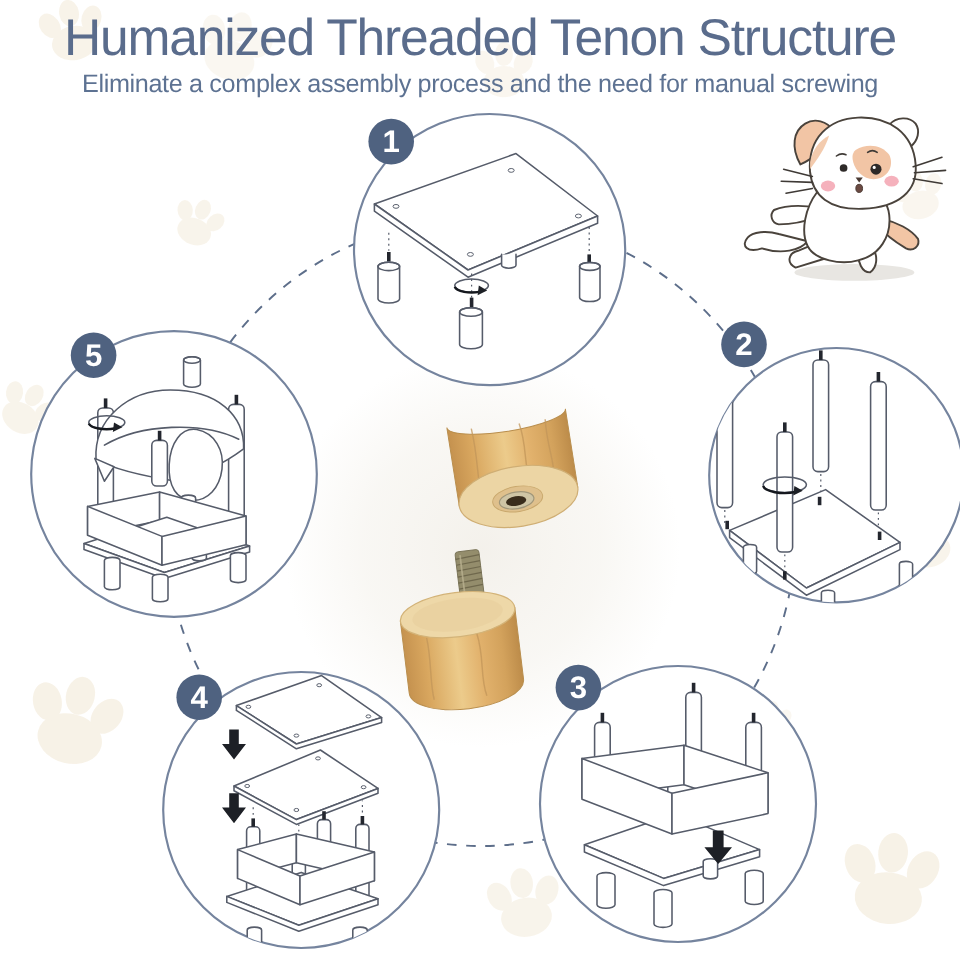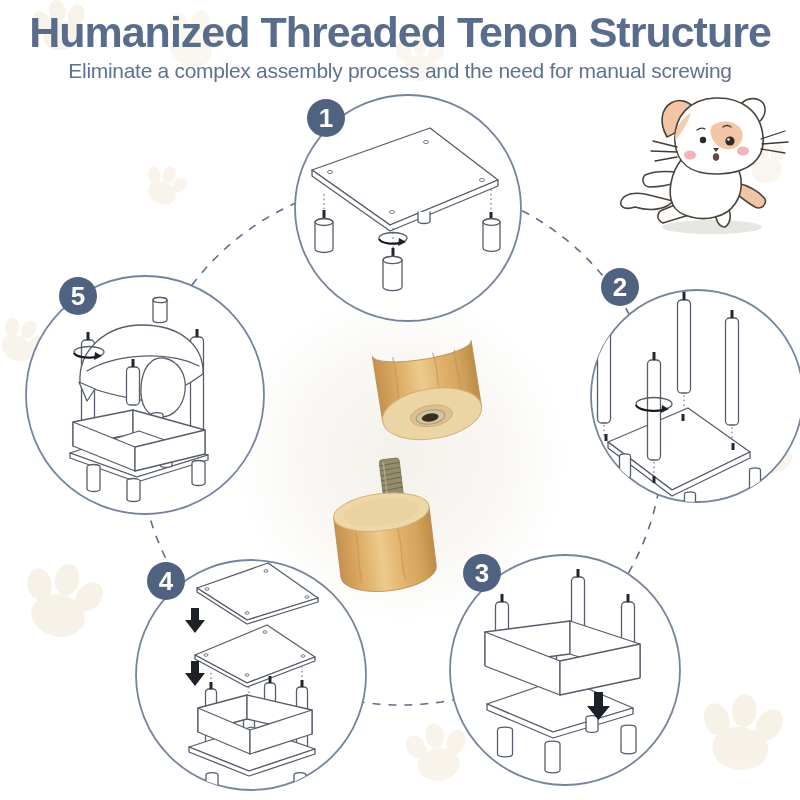--- a/index.html
+++ b/index.html
@@ -1,19 +1,19 @@
 <!DOCTYPE html>
 <html><head>
 <meta charset="utf-8">
 <style>
   html,body{margin:0;padding:0;background:#ffffff;}
   .stage{position:relative;width:800px;height:800px;background:#ffffff;overflow:hidden;
          font-family:"Liberation Sans", sans-serif;}
   .hdr{position:absolute;top:8px;left:0;width:800px;text-align:center;z-index:5;}
-  .hdr h1{margin:0;font-size:43px;font-weight:bold;color:#5a6c8c;letter-spacing:-1px;white-space:nowrap;}
+  .hdr h1{margin:0;font-size:43px;font-weight:normal;color:#5a6c8c;letter-spacing:-1px;white-space:nowrap;}
   .hdr p{margin:2px 0 0 0;font-size:21px;font-weight:500;color:#5d7292;letter-spacing:-0.3px;white-space:nowrap;}
   svg{position:absolute;top:0;left:0;}
   
   .ln{fill:#ffffff;stroke:#565c6a;stroke-width:1.3;stroke-linejoin:round;stroke-linecap:round;}
   .lnf{fill:none;stroke:#565c6a;stroke-width:1.3;stroke-linejoin:round;stroke-linecap:round;}
   .dot{fill:none;stroke:#565c6a;stroke-width:1;stroke-dasharray:1.6 3;}
   .pin{fill:#23262e;stroke:none;}
   .blk{fill:#1d2026;stroke:none;}
   .hole{fill:none;stroke:#565c6a;stroke-width:0.8;}
   .stepc{fill:#ffffff;stroke:#75849e;stroke-width:1.8;}

